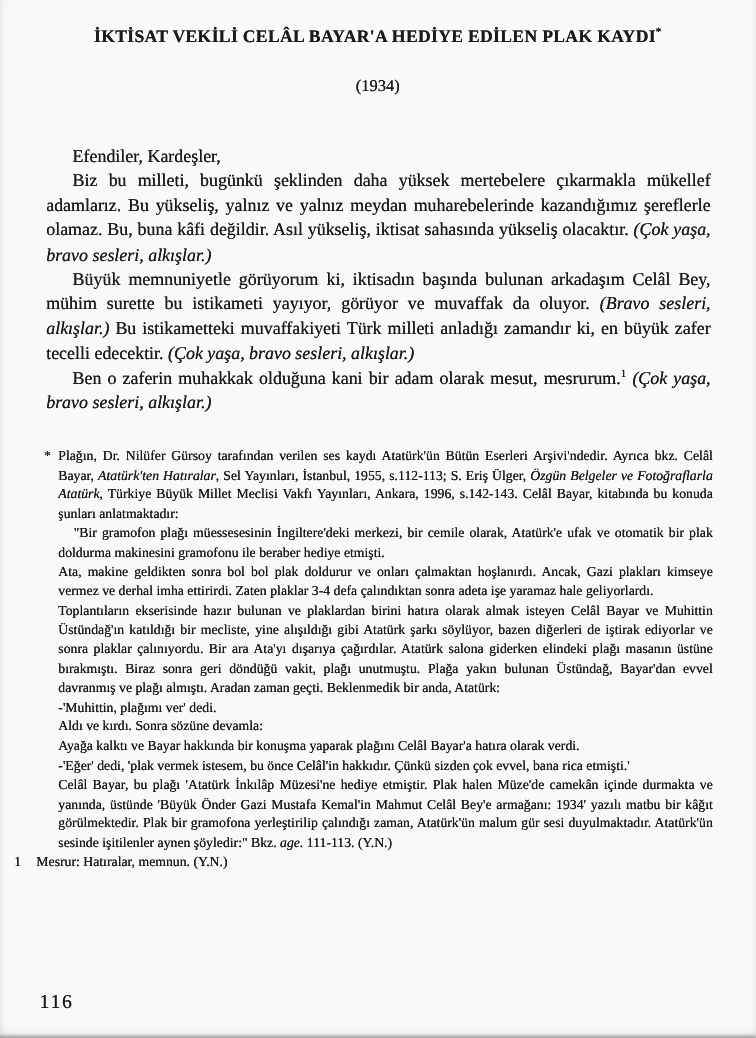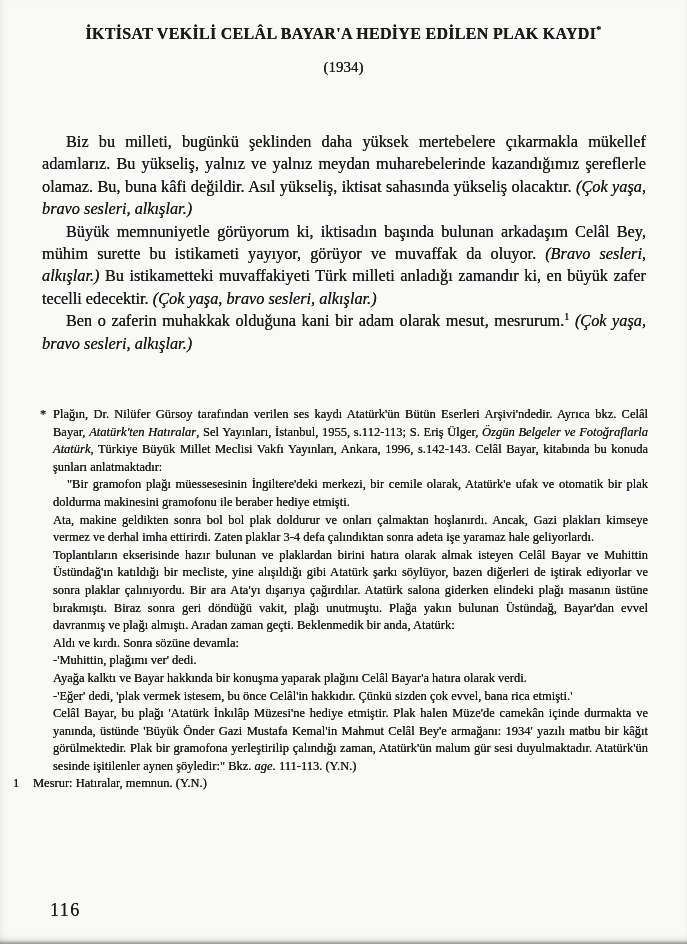--- a/index.html
+++ b/index.html
@@ -26,21 +26,21 @@
   }
   header { position: absolute; top: 24px; left: 0; width: 100%; text-align: center; }
   .doc-title {
     margin: 0;
     font-size: 16px; font-weight: bold;
     letter-spacing: 0.3px;
     text-shadow: 0 0 0.4px currentColor;
   }
   .doc-title sup { font-size: 0.62em; vertical-align: super; }
   .doc-year {
-    margin-top: 16px;
+    margin-top: 28px;
     font-size: 15px;
     text-shadow: 0 0 0.3px currentColor;
   }
   .body-text {
     position: absolute; top: 131px; left: 42px; width: 604px;
     font-size: 16.3px; line-height: 22.4px;
     text-align: justify;
     text-shadow: 0 0 0.45px currentColor;
   }
   .body-text .para { text-indent: 24px; }
@@ -56,48 +56,49 @@
   .footnotes .para.indent { text-indent: 14px; }
   .footnotes .marker {
     position: absolute; left: -13px; top: 0;
     text-indent: 0;
   }
   .footnotes .para.outdent {
     margin-left: -40px; padding-left: 20px;
   }
   .footnotes .para.outdent .marker { left: 0; }
   .page-number {
-    position: absolute; top: 900px; left: 50px;
+    position: absolute; top: 900px; left: 36px;
     font-size: 18px; letter-spacing: 1.5px;
     text-shadow: 0 0 0.5px currentColor;
     text-align: center;
   }
 </style>
 </head>
 <body>
 
 <div class="page" style="--paper: #f9f9f7; --ink: #1a1a1a;">
   <header>
     <h1 class="doc-title"><span>İKTİSAT VEKİLİ CELÂL BAYAR'A HEDİYE EDİLEN PLAK KAYDI</span><sup>*</sup></h1>
     <div class="doc-year">(1934)</div>
   </header>
 
   <main class="body-text">
+      <div class="para indent"><span>Efendiler, Kardeşler,</span></div>
       <div class="para indent"><span>Biz bu milleti, bugünkü şeklinden daha yüksek mertebelere çıkarmakla mükellef adamlarız. Bu yükseliş, yalnız ve yalnız meydan muharebelerinde kazandığımız şereflerle olamaz. Bu, buna kâfi değildir. Asıl yükseliş, iktisat sahasında yükseliş olacaktır. </span><span class="it">(Çok yaşa, bravo sesleri, alkışlar.)</span></div>
       <div class="para indent"><span>Büyük memnuniyetle görüyorum ki, iktisadın başında bulunan arkadaşım Celâl Bey, mühim surette bu istikameti yayıyor, görüyor ve muvaffak da oluyor. </span><span class="it">(Bravo sesleri, alkışlar.)</span><span> Bu istikametteki muvaffakiyeti Türk milleti anladığı zamandır ki, en büyük zafer tecelli edecektir. </span><span class="it">(Çok yaşa, bravo sesleri, alkışlar.)</span></div>
       <div class="para indent"><span>Ben o zaferin muhakkak olduğuna kani bir adam olarak mesut, mesrurum.</span><sup>1</sup><span> </span><span class="it">(Çok yaşa, bravo sesleri, alkışlar.)</span></div>
     </main>
 
   <section class="footnotes">
       <div class="para"><span class="marker">*</span><span>Plağın, Dr. Nilüfer Gürsoy tarafından verilen ses kaydı Atatürk'ün Bütün Eserleri Arşivi'ndedir. Ayrıca bkz. Celâl Bayar, </span><span class="it">Atatürk'ten Hatıralar</span><span>, Sel Yayınları, İstanbul, 1955, s.112-113; S. Eriş Ülger, </span><span class="it">Özgün Belgeler ve Fotoğraflarla Atatürk</span><span>, Türkiye Büyük Millet Meclisi Vakfı Yayınları, Ankara, 1996, s.142-143. Celâl Bayar, kitabında bu konuda şunları anlatmaktadır:</span></div>
       <div class="para indent"><span>"Bir gramofon plağı müessesesinin İngiltere'deki merkezi, bir cemile olarak, Atatürk'e ufak ve otomatik bir plak doldurma makinesini gramofonu ile beraber hediye etmişti.</span></div>
       <div class="para"><span>Ata, makine geldikten sonra bol bol plak doldurur ve onları çalmaktan hoşlanırdı. Ancak, Gazi plakları kimseye vermez ve derhal imha ettirirdi. Zaten plaklar 3-4 defa çalındıktan sonra adeta işe yaramaz hale geliyorlardı.</span></div>
       <div class="para"><span>Toplantıların ekserisinde hazır bulunan ve plaklardan birini hatıra olarak almak isteyen Celâl Bayar ve Muhittin Üstündağ'ın katıldığı bir mecliste, yine alışıldığı gibi Atatürk şarkı söylüyor, bazen diğerleri de iştirak ediyorlar ve sonra plaklar çalınıyordu. Bir ara Ata'yı dışarıya çağırdılar. Atatürk salona giderken elindeki plağı masanın üstüne bırakmıştı. Biraz sonra geri döndüğü vakit, plağı unutmuştu. Plağa yakın bulunan Üstündağ, Bayar'dan evvel davranmış ve plağı almıştı. Aradan zaman geçti. Beklenmedik bir anda, Atatürk:</span></div>
+      <div class="para"><span>-'Muhittin, plağımı ver' dedi.</span></div>
       <div class="para"><span>Aldı ve kırdı. Sonra sözüne devamla:</span></div>
-      <div class="para"><span>-'Muhittin, plağımı ver' dedi.</span></div>
       <div class="para"><span>Ayağa kalktı ve Bayar hakkında bir konuşma yaparak plağını Celâl Bayar'a hatıra olarak verdi.</span></div>
       <div class="para"><span>-'Eğer' dedi, 'plak vermek istesem, bu önce Celâl'in hakkıdır. Çünkü sizden çok evvel, bana rica etmişti.'</span></div>
       <div class="para"><span>Celâl Bayar, bu plağı 'Atatürk İnkılâp Müzesi'ne hediye etmiştir. Plak halen Müze'de camekân içinde durmakta ve yanında, üstünde 'Büyük Önder Gazi Mustafa Kemal'in Mahmut Celâl Bey'e armağanı: 1934' yazılı matbu bir kâğıt görülmektedir. Plak bir gramofona yerleştirilip çalındığı zaman, Atatürk'ün malum gür sesi duyulmaktadır. Atatürk'ün sesinde işitilenler aynen şöyledir:" Bkz. </span><span class="it">age.</span><span> 111-113. (Y.N.)</span></div>
       <div class="para outdent"><span class="marker">1</span><span>Mesrur: Hatıralar, memnun. (Y.N.)</span></div>
     </section>
 
   <div class="page-number">116</div>
 </div>
 
 </body></html>

